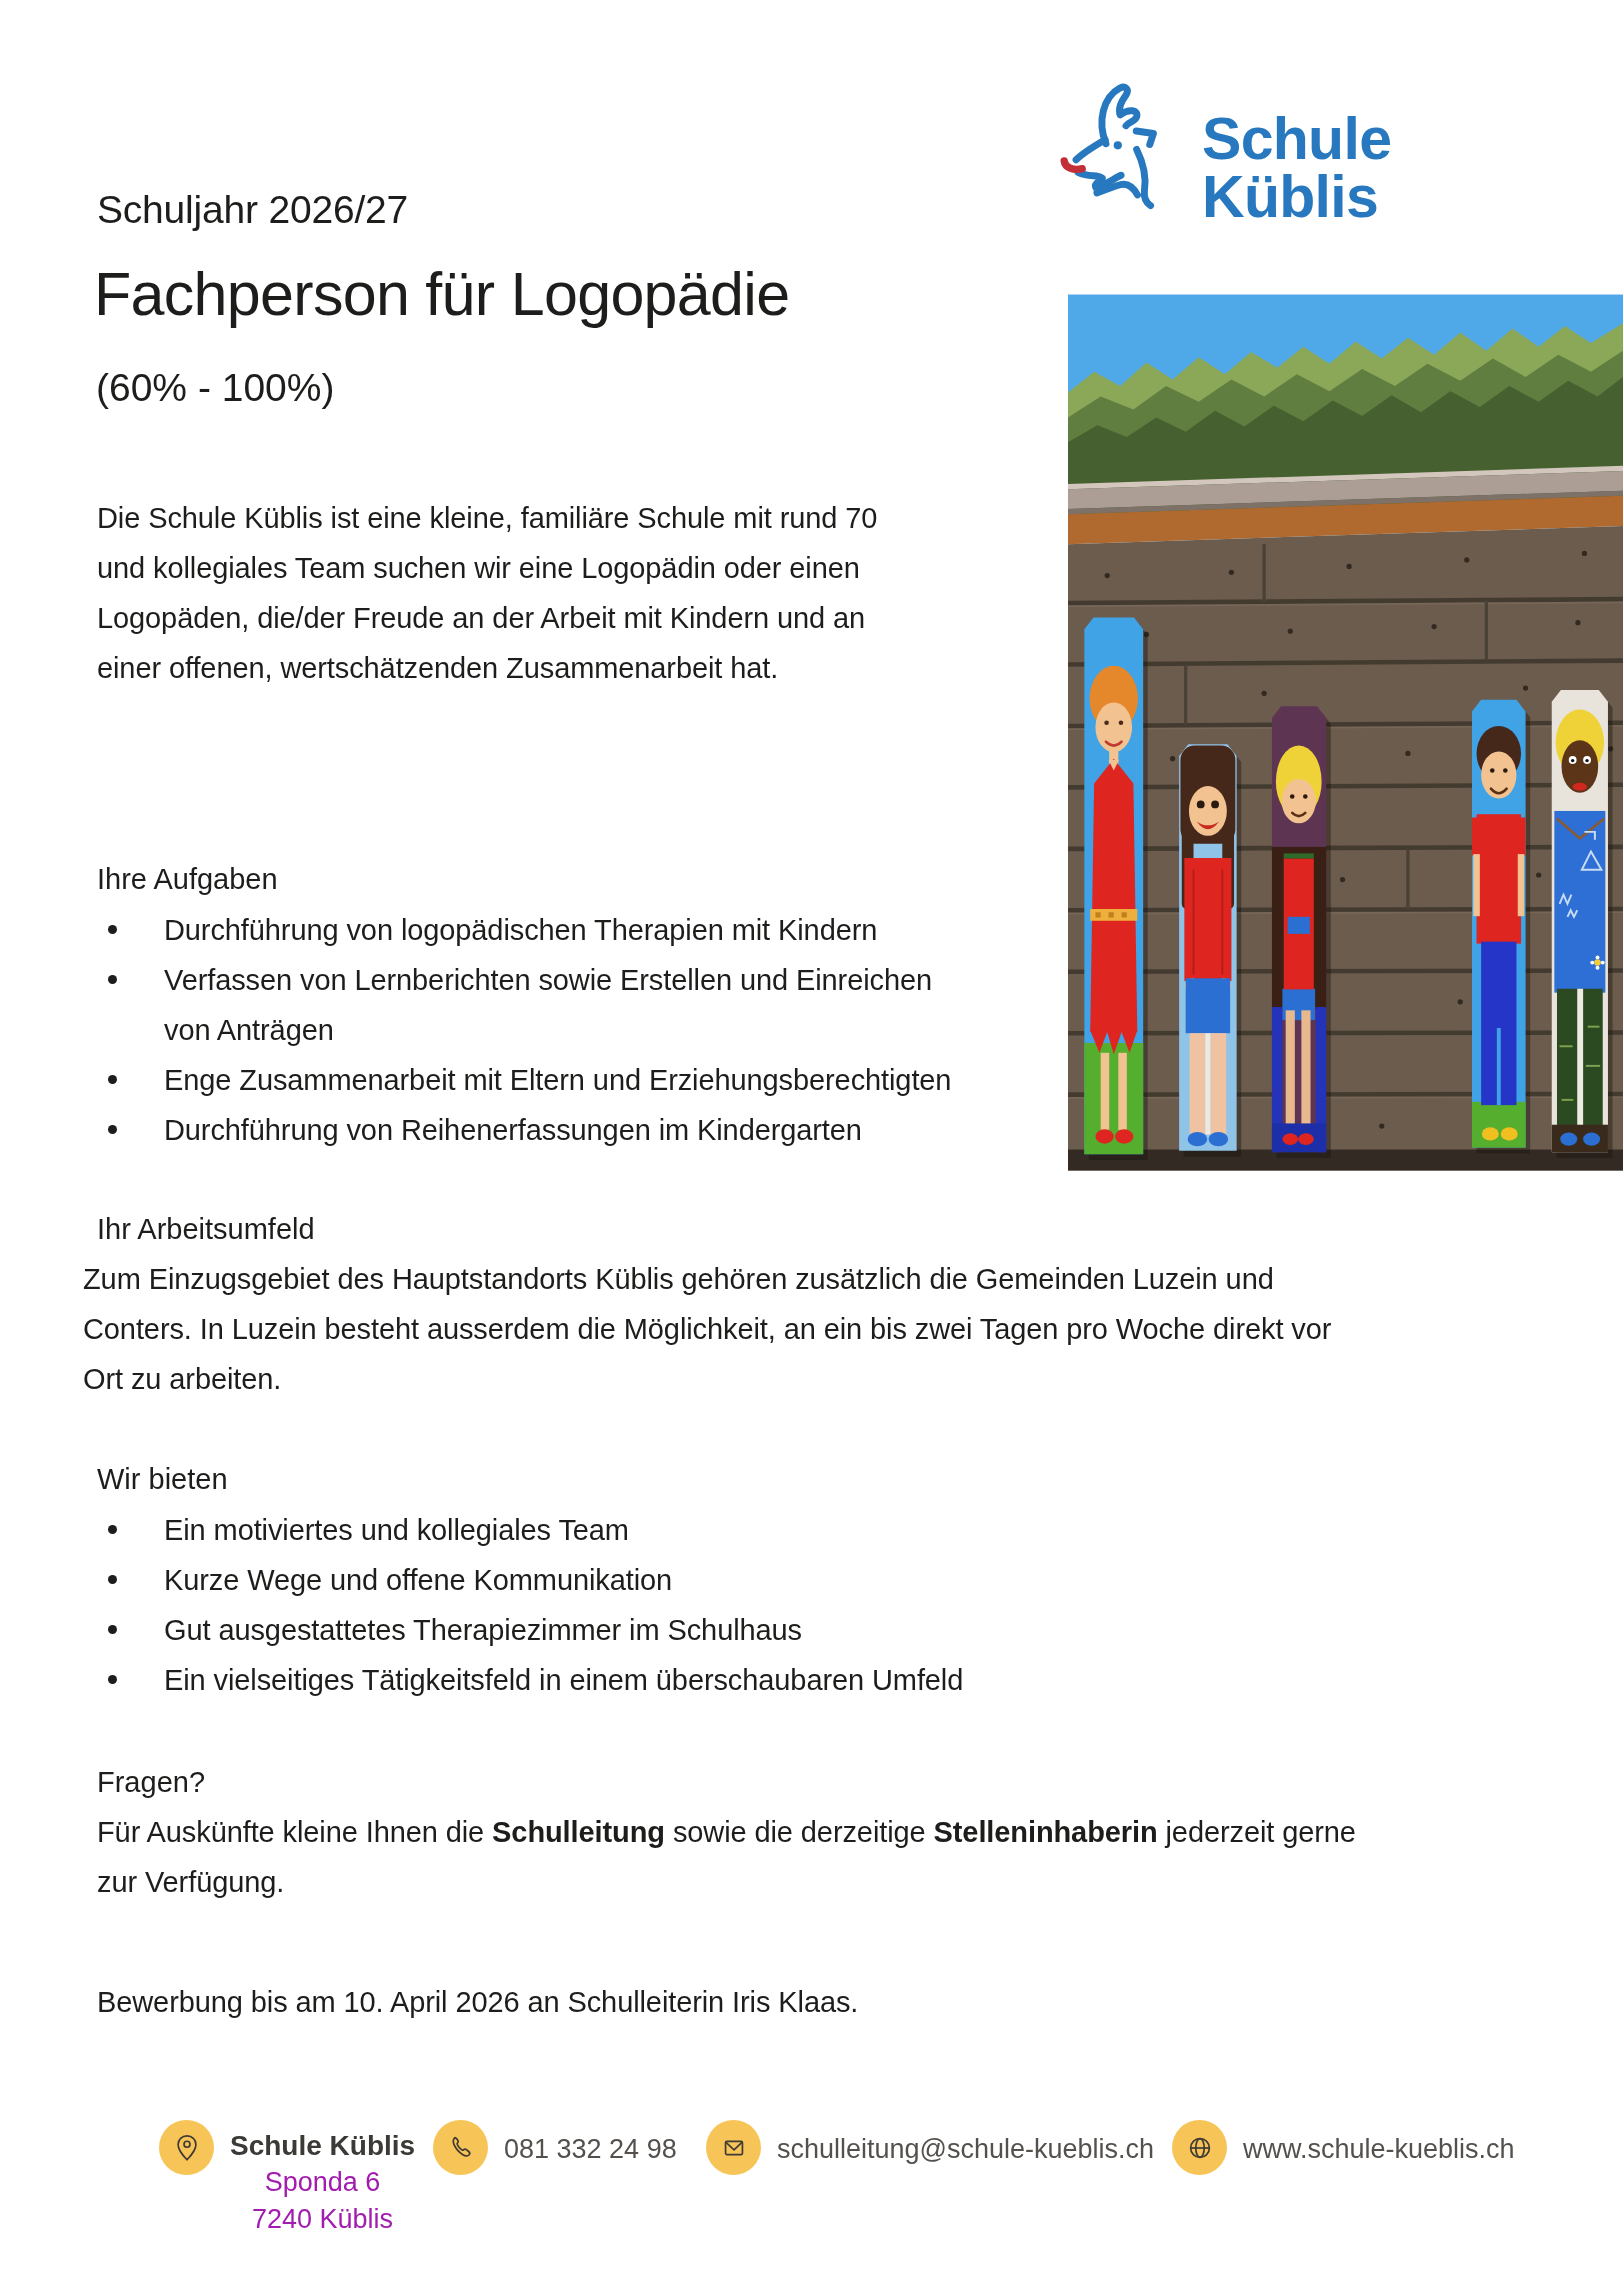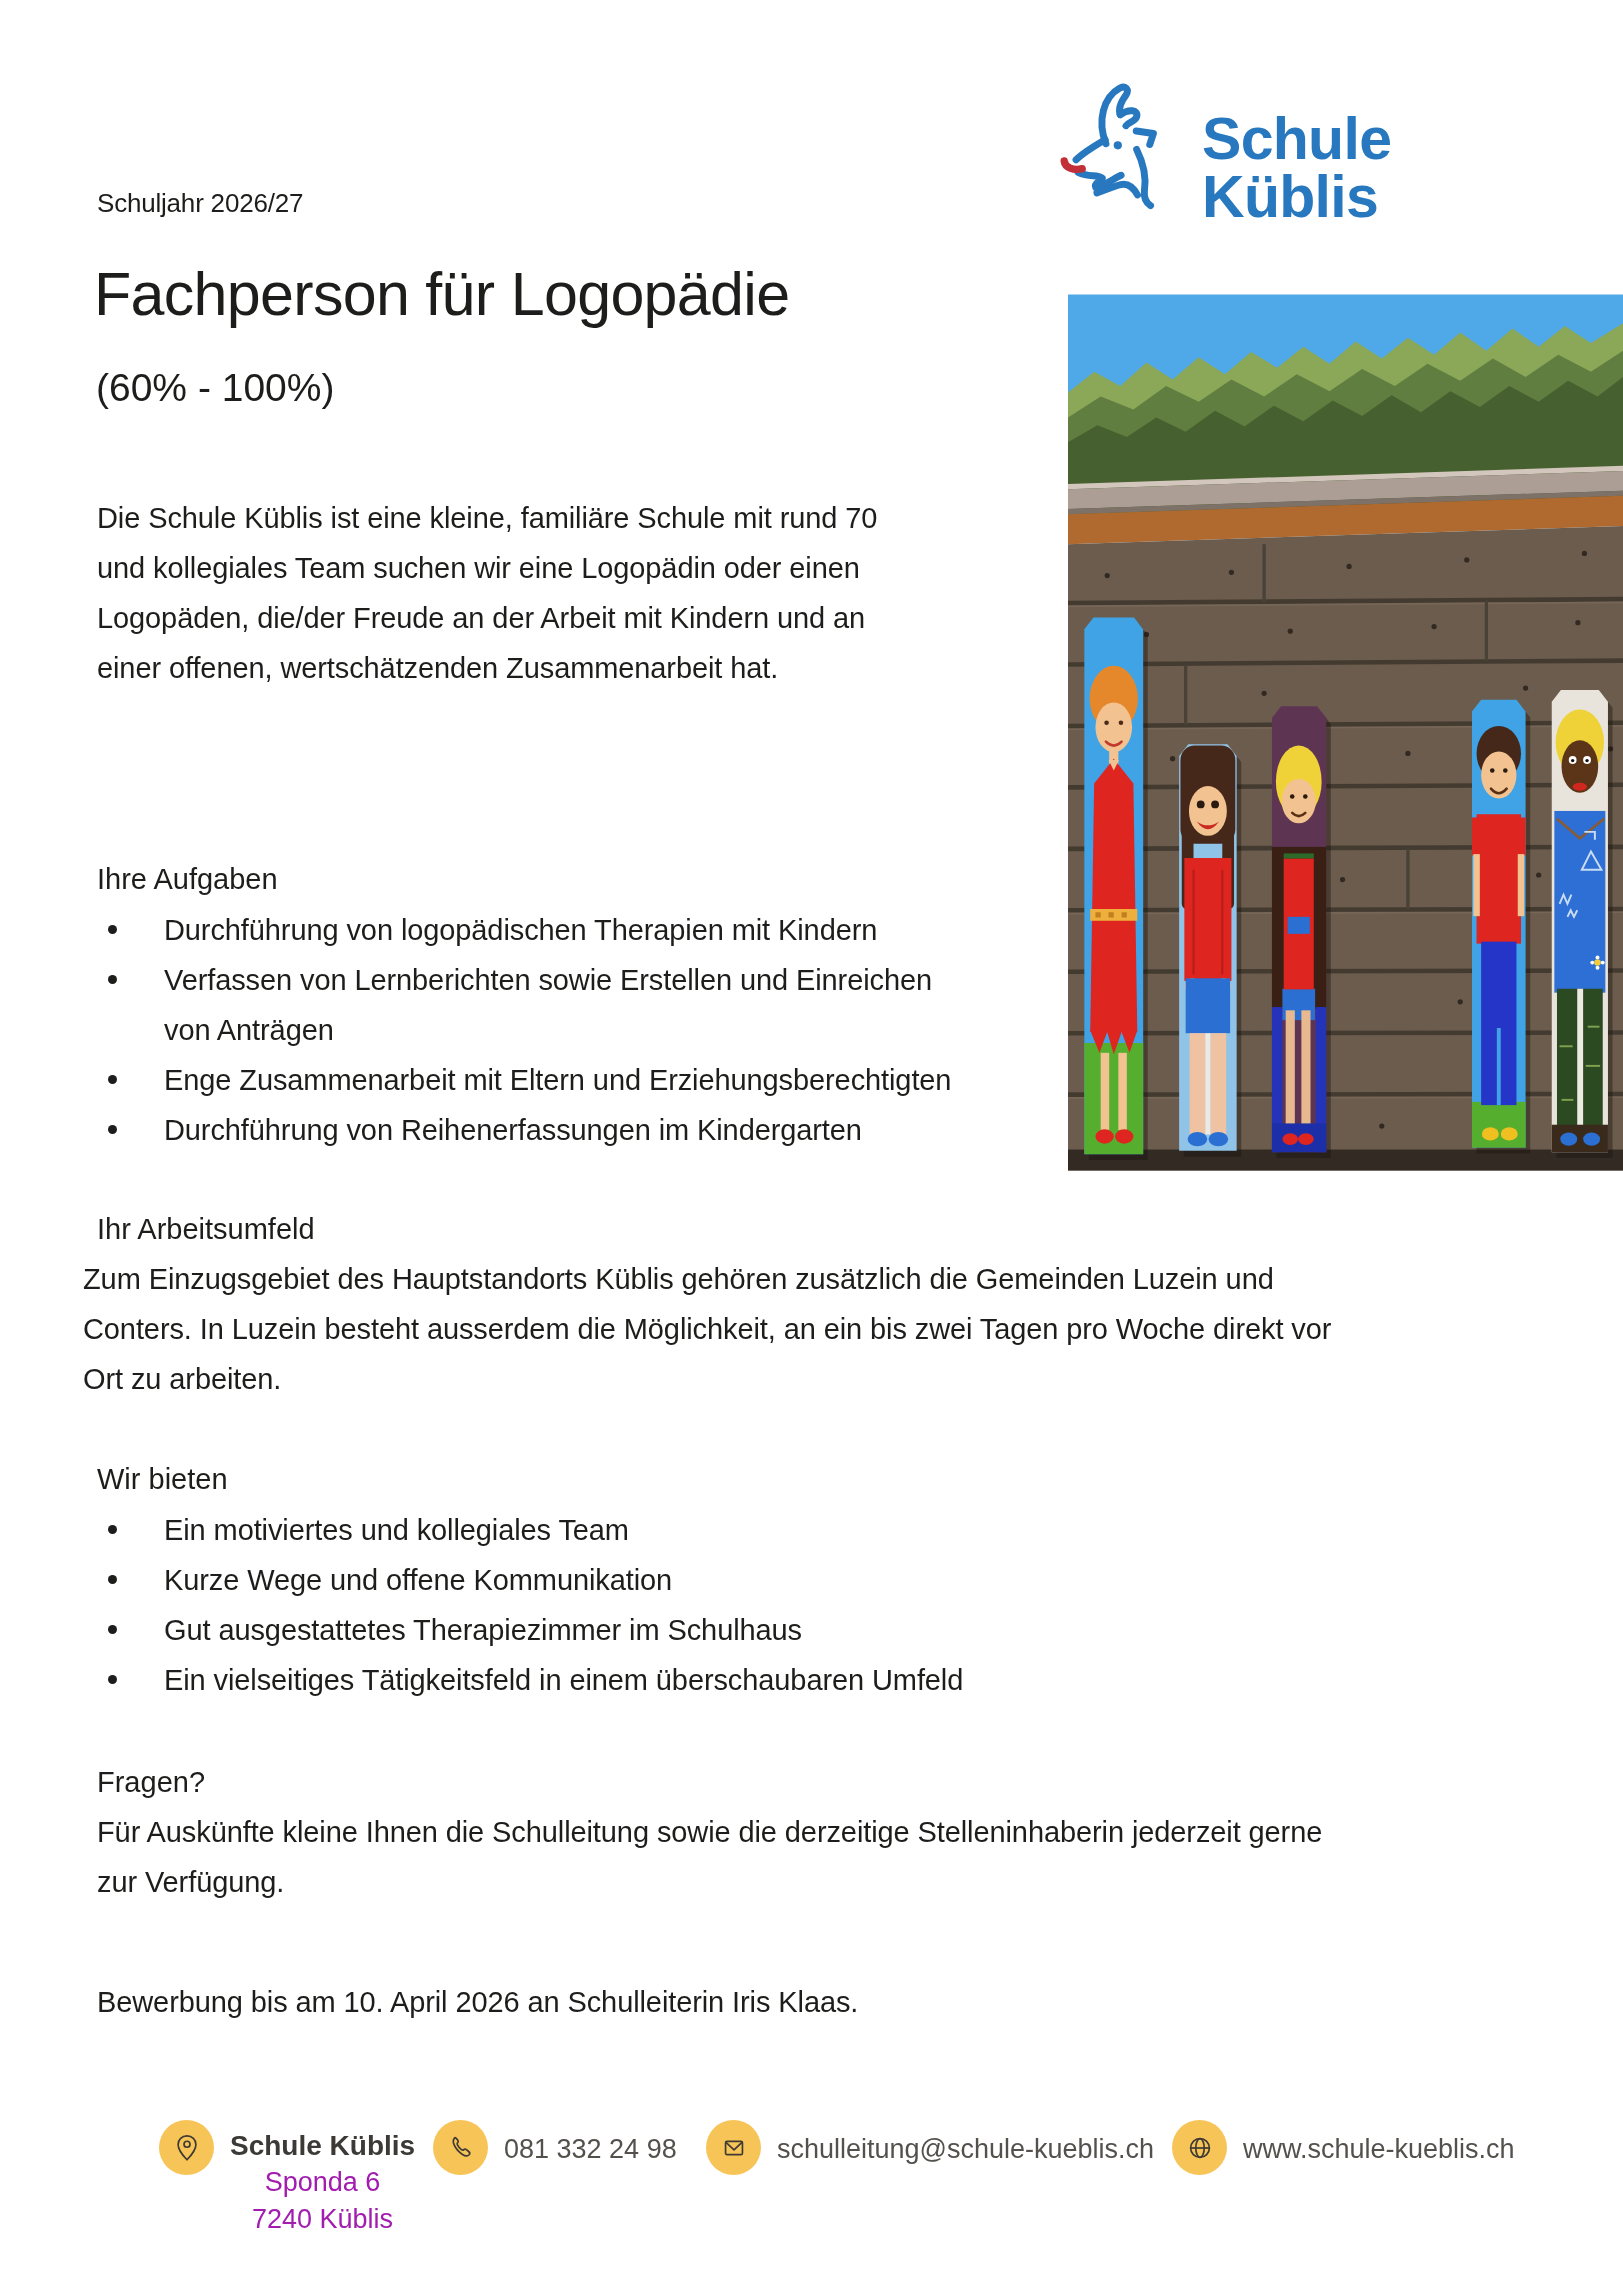--- a/index.html
+++ b/index.html
@@ -1,36 +1,36 @@
 <!DOCTYPE html>
 <html style="font-size:10.5px"><head>
 <meta charset="utf-8">
 <style>
   html,body{margin:0;padding:0;background:#ffffff;}
   #page{position:relative;width:1623px;height:2295px;background:#ffffff;overflow:hidden;
         font-family:"Liberation Sans","DejaVu Sans",sans-serif;color:#1d1d1b;}
   .abs{position:absolute;}
 
   
-  .schoolyear{left:97px;top:188px;font-size:26px;letter-spacing:-0.2px;}
+  .schoolyear{left:97px;top:188px;font-size:39px;letter-spacing:-0.2px;}
   .logo-ibex{left:1056px;top:42px;width:131px;height:201px;}
   .logo-name{left:1202px;top:110px;font-size:59px;font-weight:bold;color:#2878BF;
              line-height:58px;letter-spacing:-0.7px;}
   .title{left:94px;top:259px;font-size:61px;font-weight:400;letter-spacing:-0.7px;}
   .subtitle{left:96px;top:366px;font-size:39px;font-weight:400;}
 
   
   .bodytext{font-size:29px;line-height:50px;letter-spacing:-0.1px;}
   .intro{left:97px;top:493px;}
   .sec-h{left:97px;font-size:29px;line-height:50px;}
   .list{left:97px;margin:0;padding:0;list-style:none;}
   .list li{position:relative;padding-left:67px;margin:0;}
   .dot{position:absolute;left:10.5px;top:20px;width:9.2px;height:9.2px;border-radius:50%;
        background:#1d1d1b;}
-  .bold{font-weight:normal;}
+  .bold{font-weight:bold;}
 
   
   .fcircle{width:55px;height:55px;border-radius:50%;background:#F7C557;
            display:flex;align-items:center;justify-content:center;}
   .fcircle svg{width:30px;height:30px;}
   .fname{font-size:28px;font-weight:bold;color:#3c3a37;line-height:37px;}
   .fline{font-size:27px;color:#a21caf;line-height:37px;text-align:center;}
   .fvalue{font-size:27px;color:#54514d;}
 </style>
 </head>

